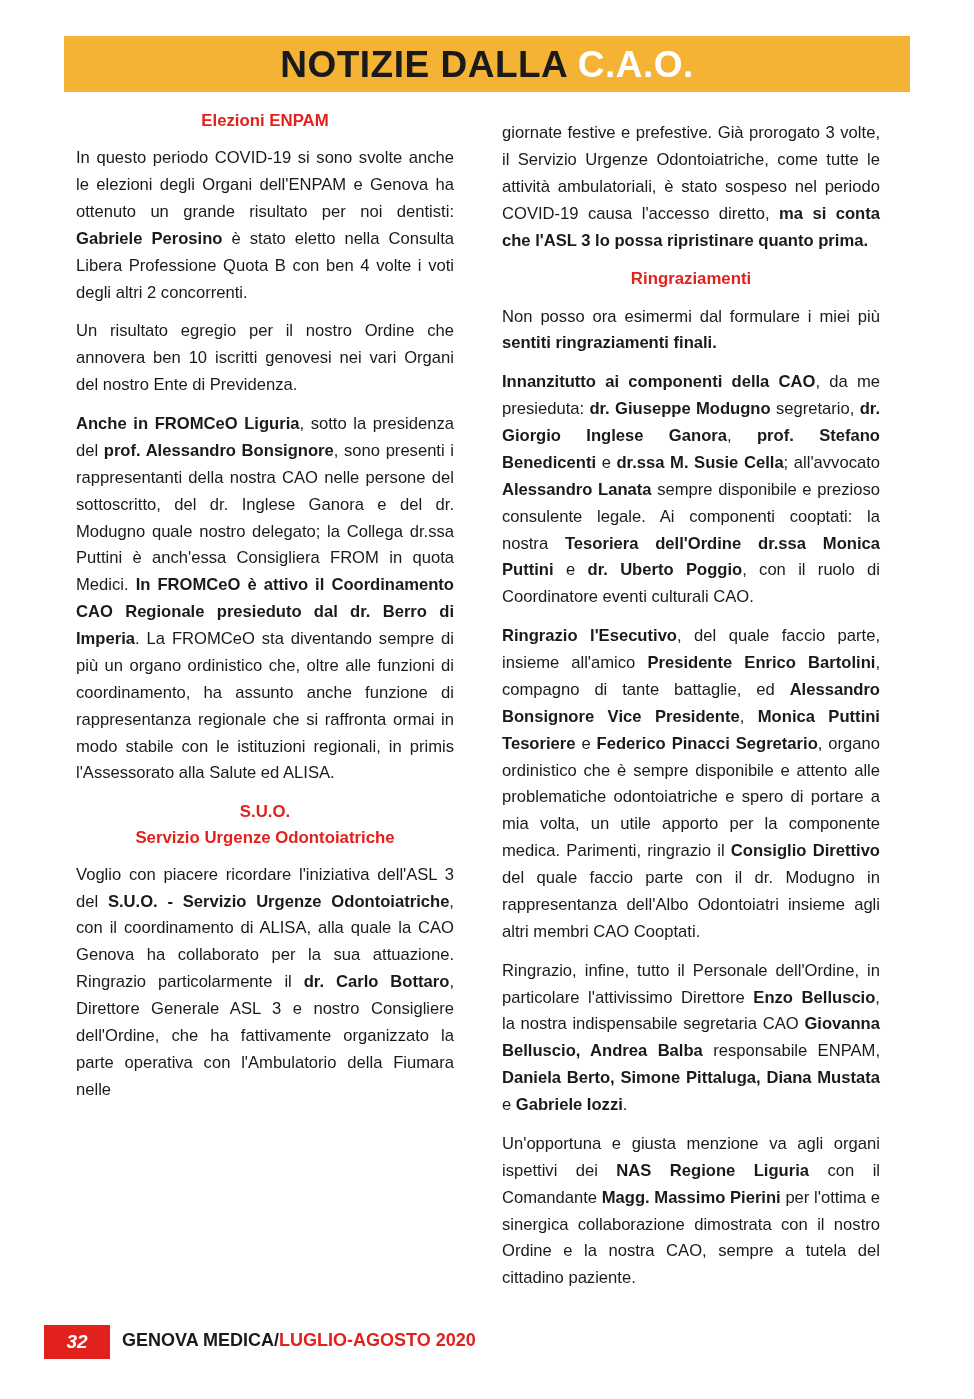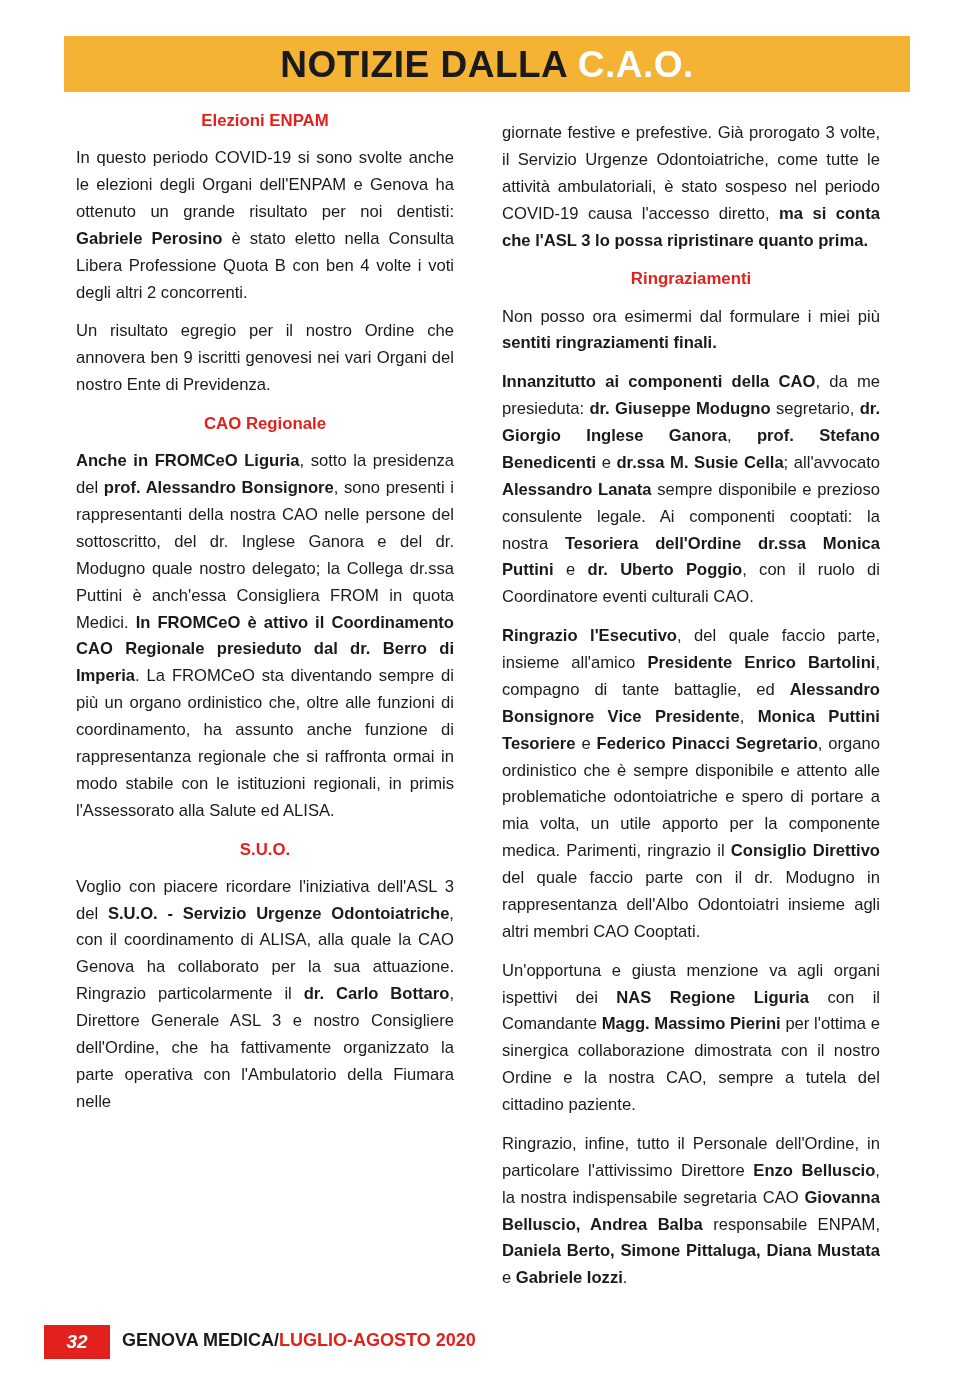--- a/index.html
+++ b/index.html
@@ -123,47 +123,47 @@
   <div class="columns">
 
     <div class="col">
 
       <p class="sec-title">Elezioni ENPAM</p>
 
       <p><span>In questo periodo COVID-19 si sono svolte anche le elezioni degli Organi dell'ENPAM e Genova ha ottenuto un grande risultato per noi dentisti: </span><b>Gabriele Perosino</b><span> è stato eletto nella Consulta Libera Professione Quota B con ben 4 volte i voti degli altri 2 concorrenti.</span></p>
 
 
 
-      <p>Un risultato egregio per il nostro Ordine che annovera ben 9 iscritti genovesi nei vari Organi del nostro Ente di Previdenza.</p>
+      <p>Un risultato egregio per il nostro Ordine che annovera ben 10 iscritti genovesi nei vari Organi del nostro Ente di Previdenza.</p>
 
-      <p class="sec-title tight">CAO Regionale</p>
 
       <p><b>Anche in FROMCeO Liguria</b><span>, sotto la presidenza del </span><b>prof. Alessandro Bonsignore</b><span>, sono presenti i rappresentanti della nostra CAO nelle persone del sottoscritto, del dr. Inglese Ganora e del dr. Modugno quale nostro delegato; la Collega dr.ssa Puttini è anch'essa Consigliera FROM in quota Medici. </span><b>In FROMCeO è attivo il Coordinamento CAO Regionale presieduto dal dr. Berro di Imperia</b><span>. La FROMCeO sta diventando sempre di più un organo ordinistico che, oltre alle funzioni di coordinamento, ha assunto anche funzione di rappresentanza regionale che si raffronta ormai in modo stabile con le istituzioni regionali, in primis l'Assessorato alla Salute ed ALISA.</span></p>
 
       <p class="sec-title">S.U.O.</p>
+      <p class="sec-title tight">Servizio Urgenze Odontoiatriche</p>
 
       <p><span>Voglio con piacere ricordare l'iniziativa dell'ASL 3 del </span><b>S.U.O. - Servizio Urgenze Odontoiatriche</b><span>, con il coordinamento di ALISA, alla quale la CAO Genova ha collaborato per la sua attuazione. Ringrazio particolarmente il </span><b>dr. Carlo Bottaro</b><span>, Direttore Generale ASL 3 e nostro Consigliere dell'Ordine, che ha fattivamente organizzato la parte operativa con l'Ambulatorio della Fiumara nelle</span></p>
 
     </div>
 
     <div class="col">
 
       <p><span>giornate festive e prefestive. Già prorogato 3 volte, il Servizio Urgenze Odontoiatriche, come tutte le attività ambulatoriali, è stato sospeso nel periodo COVID-19 causa l'accesso diretto, </span><b>ma si conta che l'ASL 3 lo possa ripristinare quanto prima.</b></p>
 
       <p class="sec-title">Ringraziamenti</p>
 
       <p><span>Non posso ora esimermi dal formulare i miei più </span><b>sentiti ringraziamenti finali.</b></p>
 
       <p><b>Innanzitutto ai componenti della CAO</b><span>, da me presieduta: </span><b>dr. Giuseppe Modugno</b><span> segretario, </span><b>dr. Giorgio Inglese Ganora</b><span>, </span><b>prof. Stefano Benedicenti</b><span> e </span><b>dr.ssa M. Susie Cella</b><span>; all'avvocato </span><b>Alessandro Lanata</b><span> sempre disponibile e prezioso consulente legale. Ai componenti cooptati: la nostra </span><b>Tesoriera dell'Ordine dr.ssa Monica Puttini</b><span> e </span><b>dr. Uberto Poggio</b><span>, con il ruolo di Coordinatore eventi culturali CAO.</span></p>
 
       <p><b>Ringrazio l'Esecutivo</b><span>, del quale faccio parte, insieme all'amico </span><b>Presidente Enrico Bartolini</b><span>, compagno di tante battaglie, ed </span><b>Alessandro Bonsignore Vice Presidente</b><span>, </span><b>Monica Puttini Tesoriere</b><span> e </span><b>Federico Pinacci Segretario</b><span>, organo ordinistico che è sempre disponibile e attento alle problematiche odontoiatriche e spero di portare a mia volta, un utile apporto per la componente medica. Parimenti, ringrazio il </span><b>Consiglio Direttivo</b><span> del quale faccio parte con il dr. Modugno in rappresentanza dell'Albo Odontoiatri insieme agli altri membri CAO Cooptati.</span></p>
 
+      <p><span>Ringrazio, infine, tutto il Personale dell'Ordine, in particolare l'attivissimo Direttore </span><b>Enzo Belluscio</b><span>, la nostra indispensabile segretaria CAO </span><b>Giovanna Belluscio, Andrea Balba</b><span> responsabile ENPAM, </span><b>Daniela Berto, Simone Pittaluga, Diana Mustata</b><span> e </span><b>Gabriele Iozzi</b><span>.</span></p>
+
       <p><span>Un'opportuna e giusta menzione va agli organi ispettivi dei </span><b>NAS Regione Liguria</b><span> con il Comandante </span><b>Magg. Massimo Pierini</b><span> per l'ottima e sinergica collaborazione dimostrata con il nostro Ordine e la nostra CAO, sempre a tutela del cittadino paziente.</span></p>
-
-      <p><span>Ringrazio, infine, tutto il Personale dell'Ordine, in particolare l'attivissimo Direttore </span><b>Enzo Belluscio</b><span>, la nostra indispensabile segretaria CAO </span><b>Giovanna Belluscio, Andrea Balba</b><span> responsabile ENPAM, </span><b>Daniela Berto, Simone Pittaluga, Diana Mustata</b><span> e </span><b>Gabriele Iozzi</b><span>.</span></p>
 
     </div>
   </div>
 
   <div class="footer">
     <div class="footer-square">
       <span class="footer-page-number">32</span>
     </div>
     <div class="footer-text">
       <span class="dark">GENOVA MEDICA/</span><span class="red">LUGLIO-AGOSTO 2020</span>

